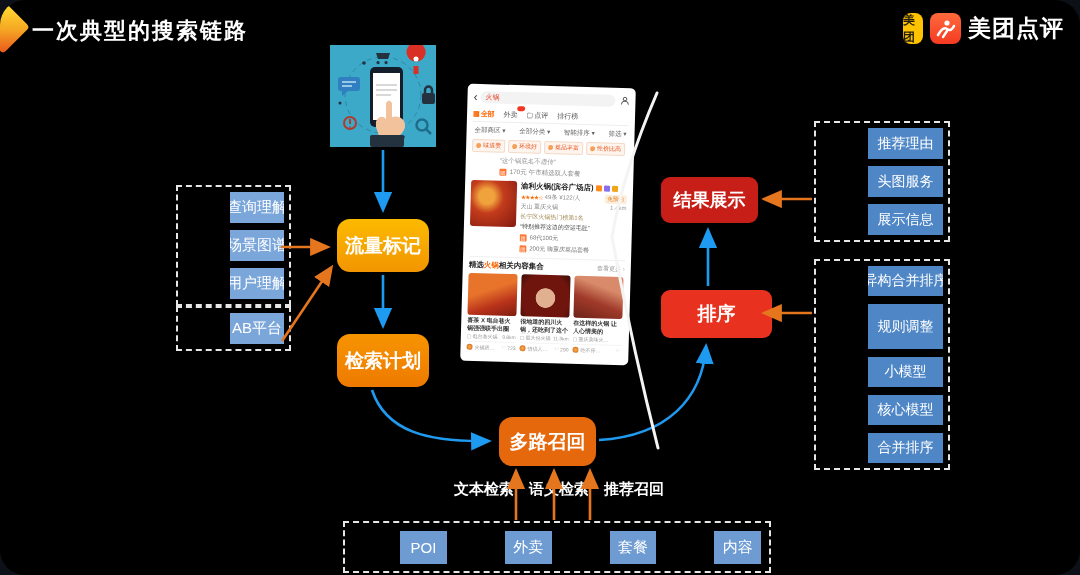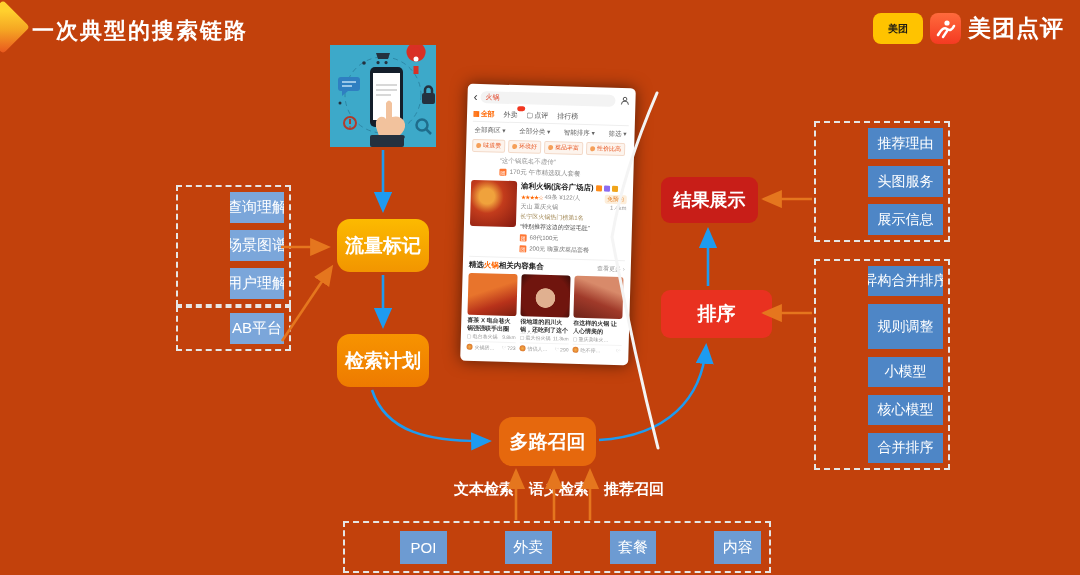--- a/index.html
+++ b/index.html
@@ -1,23 +1,23 @@
 <!DOCTYPE html>
 <html><head>
 <meta charset="utf-8">
 <style>
   html,body{margin:0;padding:0;background:#0d1016;}
-  .slide{position:relative;width:1080px;height:575px;background:#c2410c;overflow:hidden;
-         font-family:"Liberation Sans",sans-serif;color:#fff;}
+  .slide{position:relative;width:1080px;height:575px;background:#000000;overflow:hidden;
+         font-family:"Liberation Sans",sans-serif;color:#fff;border-radius:25px;}
   
   .title-arrow{position:absolute;left:-16px;top:8px;width:38px;height:38px;transform:rotate(45deg);
                background:linear-gradient(135deg,#ffd02e 20%,#f5a623 55%,#e8541e 100%);border-radius:4px;}
   .page-title{position:absolute;left:32px;top:16px;font-size:22px;font-weight:bold;letter-spacing:2px;}
   .brand{position:absolute;right:16px;top:13px;display:flex;align-items:center;gap:7px;}
-  .badge-mt{width:50px;height:31px;border-radius:8px;background:#ffc300;color:#201c12;font-size:10px;
+  .badge-mt{width:20px;height:31px;border-radius:8px;background:#ffc300;color:#201c12;font-size:12px;
             font-weight:bold;display:flex;align-items:center;justify-content:center;letter-spacing:0;}
   .badge-dp{width:31px;height:31px;border-radius:8px;background:linear-gradient(180deg,#ff6a3c,#f43a22);
             display:flex;align-items:center;justify-content:center;}
   .brand-name{font-size:23px;font-weight:bold;letter-spacing:1px;}
   
   .dgroup{position:absolute;border:2px dashed #e6e6e6;padding:5px;display:flex;flex-direction:column;gap:7px;background:transparent;}
   .gbox{height:31px;display:flex;align-items:center;justify-content:center;font-size:15px;color:#fff;white-space:nowrap;overflow:hidden;margin-left:47px;}
   .gbox.left{background:#7ba6da;}
   .gbox.right{background:#4e86c6;font-size:14px;}
   .dgroup.bottom-g{flex-direction:row;gap:11px;align-items:center;}

